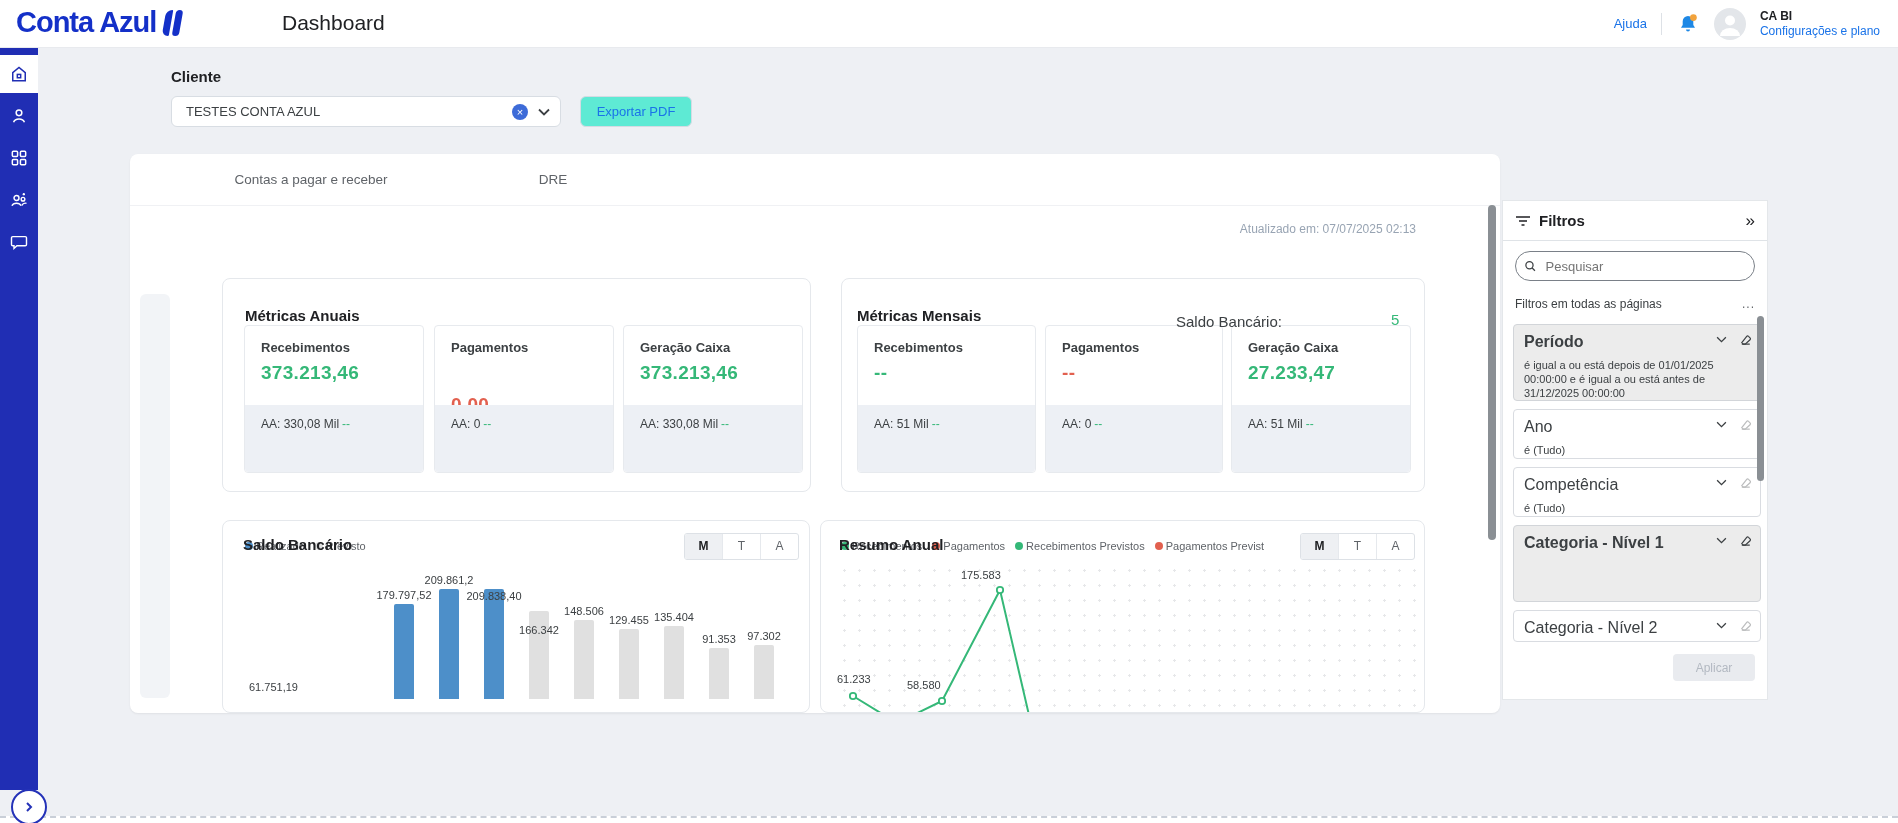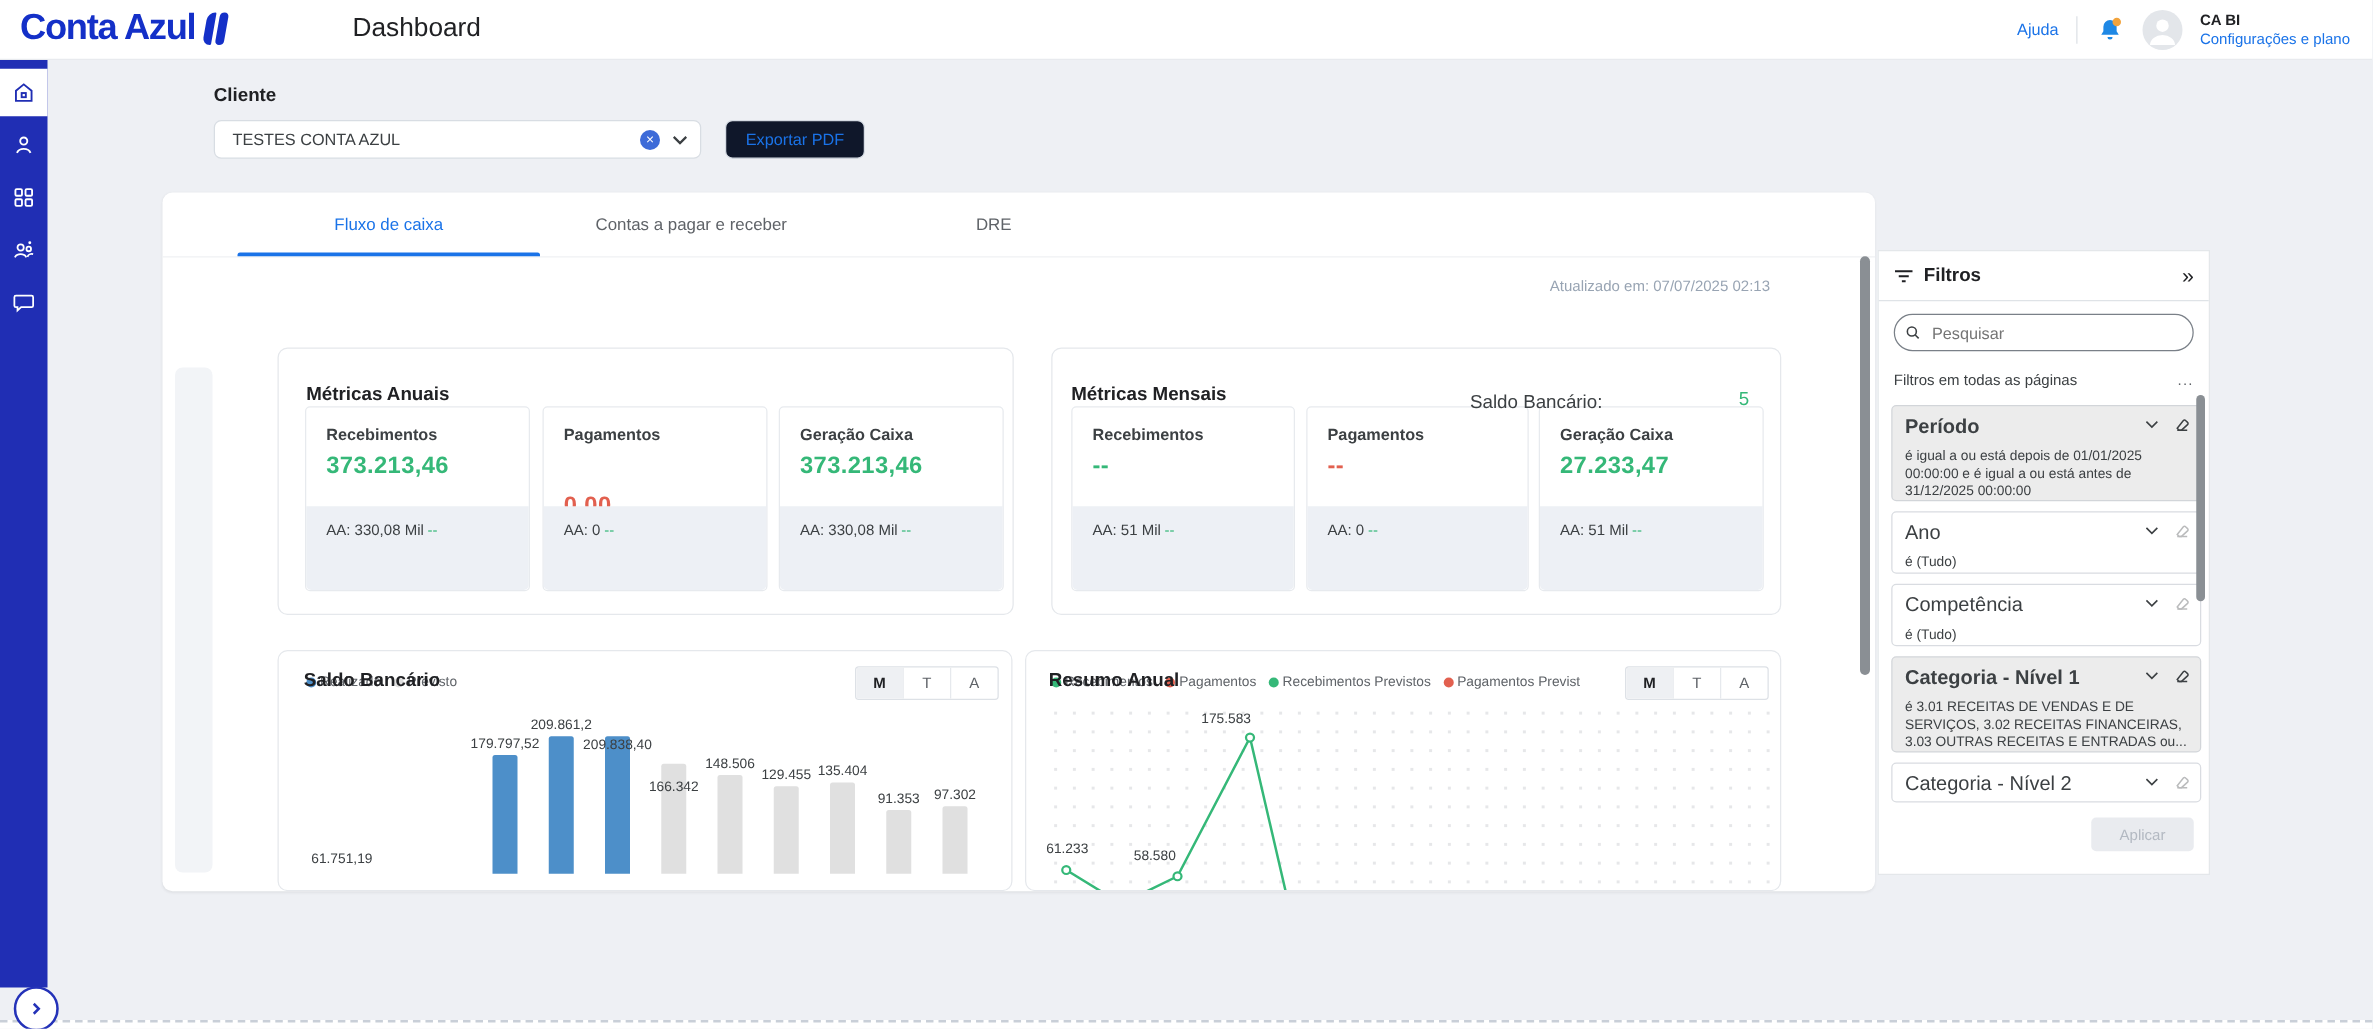--- a/index.html
+++ b/index.html
@@ -26,21 +26,21 @@
   .side-item{width:38px;height:38px;display:flex;align-items:center;justify-content:center;margin-top:4px}
   .side-item.active{background:#fff;margin-top:8px}
   .expand-btn{position:absolute;left:11px;top:789px;width:32px;height:32px;border-radius:50%;background:#fff;
               border:2px solid #2432b8;color:#2432b8;display:flex;align-items:center;justify-content:center;z-index:60;font-size:16px;cursor:pointer}
   
   .client-label{position:absolute;left:171px;top:68px;font-size:15px;font-weight:bold;color:#202124}
   .client-select{position:absolute;left:171px;top:96px;width:390px;height:31px;background:#fff;border:1px solid #d8dde3;
                  border-radius:6px;box-sizing:border-box;display:flex;align-items:center;padding:0 10px 0 14px;cursor:pointer}
   .client-select .val{flex:1;font-size:13px;color:#3c4043}
   .clear-ic{width:16px;height:16px;border-radius:50%;background:#3d6bd8;color:#fff;font-size:11px;line-height:16px;text-align:center;margin-right:10px;cursor:pointer}
-  .export-btn{position:absolute;left:580px;top:96px;width:112px;height:31px;background:#0f172a;border:1px solid #d5dbe3;border-radius:6px;
+  .export-btn{position:absolute;left:580px;top:96px;width:112px;height:31px;background:#5eead4;border:1px solid #d5dbe3;border-radius:6px;
               color:#1a73e8;font-size:13px;cursor:pointer;font-family:inherit}
   
   .main-panel{position:absolute;left:130px;top:154px;width:1370px;height:559px;background:#fff;border-radius:8px;
               box-shadow:0 1px 2px rgba(60,64,67,.08);z-index:5}
   .tabstrip{position:absolute;left:0;top:0;width:100%;height:52px;border-bottom:1px solid #f0f1f4;display:flex;padding-left:60px;box-sizing:border-box}
   .tab{width:242px;display:flex;align-items:center;justify-content:center;font-size:13.5px;color:#5f6368;cursor:pointer;position:relative}
   .tab.active{color:#1a73e8;font-weight:500}
   .tab.active::after{content:"";position:absolute;left:0;bottom:0;width:100%;height:3px;background:#1a73e8;border-radius:2px 2px 0 0}
   .updated{position:absolute;right:84px;top:68px;font-size:12px;color:#98a4b3}
   .sliver{position:absolute;left:10px;top:140px;width:30px;height:404px;background:#f2f4f7;border-radius:6px}
@@ -177,21 +177,20 @@
   <span class="val">TESTES CONTA AZUL</span>
   <span class="clear-ic">×</span>
   <svg width="12" height="8" viewBox="0 0 12 8" fill="none" stroke="#3c4043" stroke-width="1.8">
     <path d="M1 1.5l5 5 5-5"></path>
   </svg>
 </div>
 <button class="export-btn">Exportar PDF</button>
 
 <div class="main-panel">
   <div class="tabstrip">
-    <div class="tab active">Fluxo de caixa</div>
     <div class="tab">Contas a pagar e receber</div>
     <div class="tab">DRE</div>
   </div>
   <div class="updated">Atualizado em: 07/07/2025 02:13</div>
   <div class="sliver"></div>
 
   <div class="mcard" style="left:92px;width:589px">
     <div class="card-title" style="left:22px;top:28px">Métricas Anuais</div>
     <div class="tile" style="left:21px">
       <div class="t-label">Recebimentos</div>
@@ -370,21 +369,20 @@
         </svg>
       <svg class="faded" width="13" height="13" viewBox="0 0 14 14" fill="none" stroke="#3c4043" stroke-width="1.3">
           <path d="M3 10.3 8.3 3.6a1.3 1.3 0 0 1 1.9 0l1.7 1.7a1.3 1.3 0 0 1 0 1.9L6.7 12H4.6Z"></path>
           <path d="M3 12h8.6"></path>
         </svg>
     </div>
   </div>
 
   <div class="fcard hl" style="top:324px;height:77px">
     <div class="fc-title">Categoria - Nível 1</div>
-    <div class="fc-desc">é 3.01 RECEITAS DE VENDAS E DE SERVIÇOS, 3.02 RECEITAS FINANCEIRAS, 3.03 OUTRAS RECEITAS E ENTRADAS ou...</div>
     <div class="fc-icons">
       <svg width="11" height="7" viewBox="0 0 12 8" fill="none" stroke="#3c4043" stroke-width="1.5">
           <path d="M1 1.5l5 5 5-5"></path>
         </svg>
       <svg width="13" height="13" viewBox="0 0 14 14" fill="none" stroke="#3c4043" stroke-width="1.3">
           <path d="M3 10.3 8.3 3.6a1.3 1.3 0 0 1 1.9 0l1.7 1.7a1.3 1.3 0 0 1 0 1.9L6.7 12H4.6Z"></path>
           <path d="M3 12h8.6"></path>
         </svg>
     </div>
   </div>

